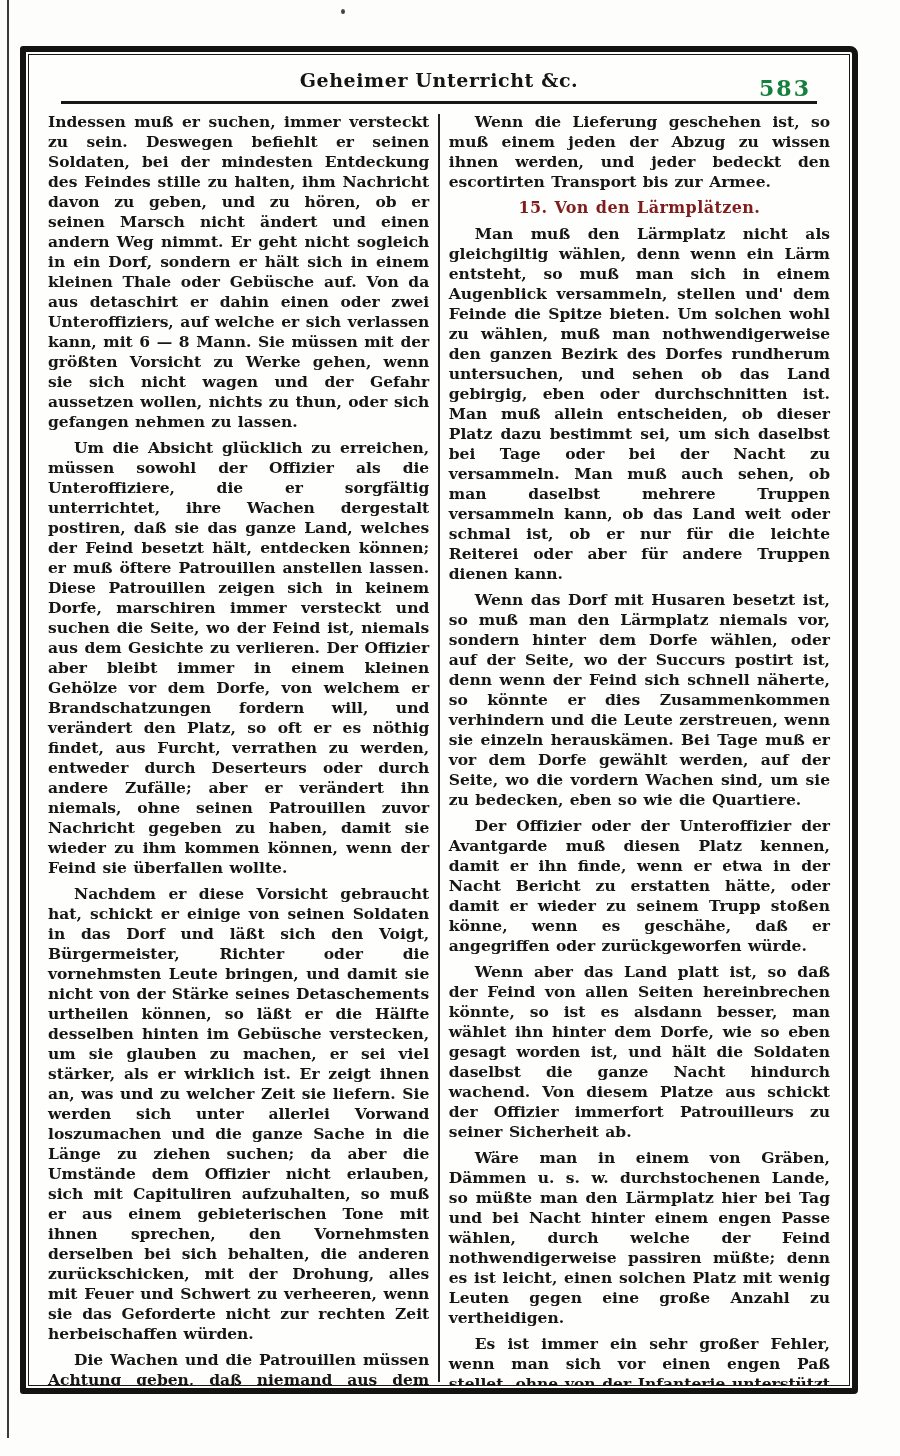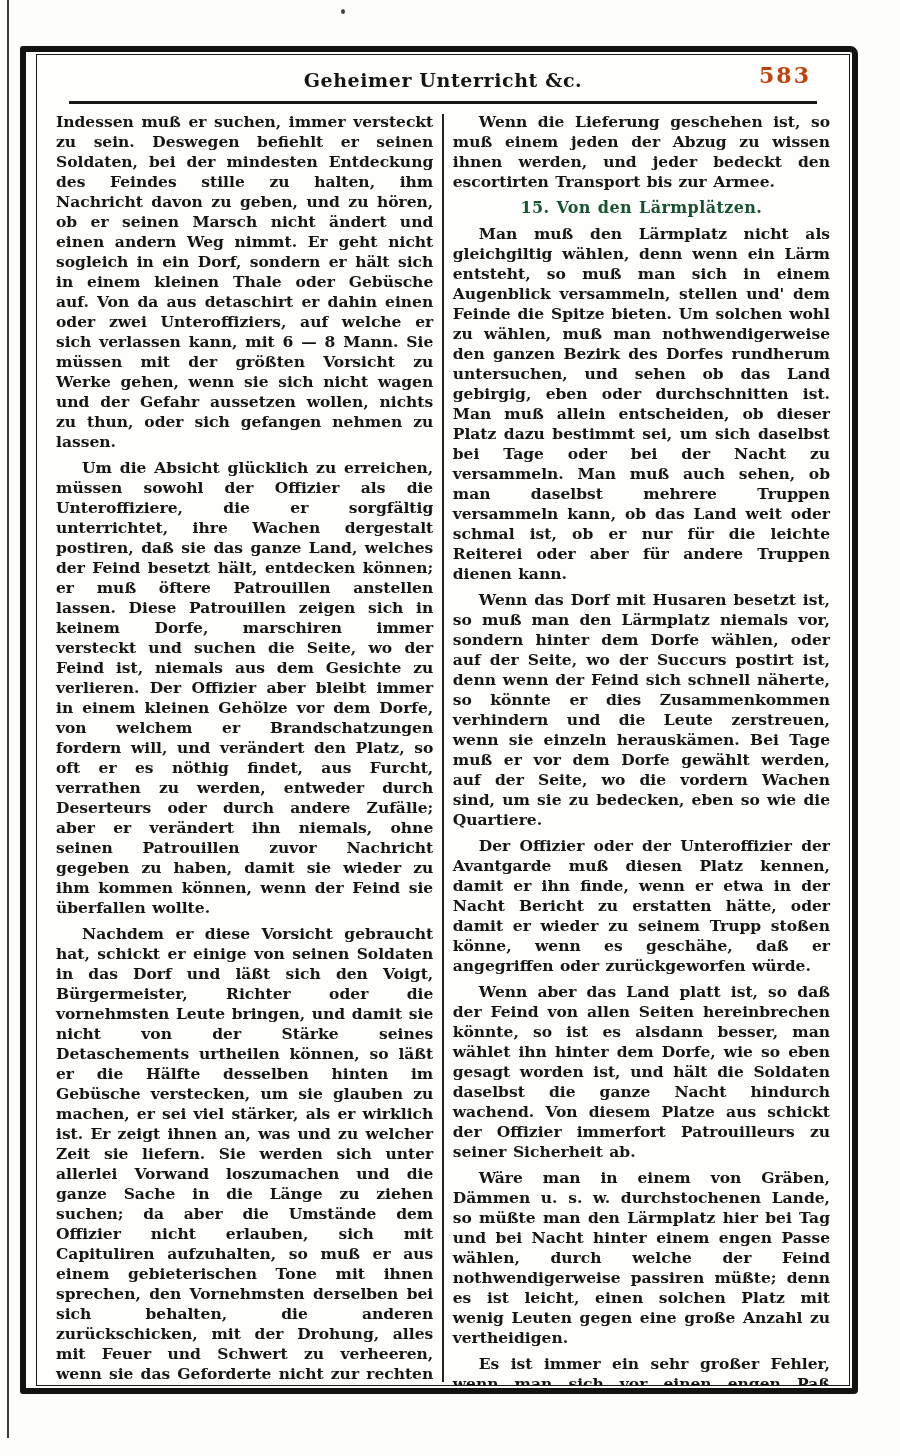--- a/index.html
+++ b/index.html
@@ -26,33 +26,32 @@
     border:6px solid #141312; box-sizing:border-box;
     border-radius:3px 8px 4px 3px;
     background:#fefefc;
   }
   .frame-inner {
     position:absolute; inset:2px;
     border:1.5px solid #1a1918;
     box-sizing:border-box;
     padding:6px 10px 0 10px;
     overflow:hidden;
-    margin-left:8px;
   }
   .page-header { position:relative; height:40px; }
   .page-title {
     position:absolute; left:0; right:0; top:8px;
     text-align:center;
     font-weight:bold; font-size:19px; letter-spacing:0.6px;
     color:#161514;
   }
   .page-number {
-    position:absolute; right:28px; top:1px;
+    position:absolute; right:28px; top:14px;
     font-weight:bold; font-size:22px; letter-spacing:2px;
-    color:#c2410c;
+    color:#15803d;
   }
   .header-rule {
     border:0; border-top:3.5px solid #181716;
     margin:0 22px 4px 22px;
   }
   .cols {
     display:flex; align-items:stretch;
     height:1282px;
     padding-top:2px;
   }
@@ -68,21 +67,21 @@
   }
   .column-divider {
     width:1.5px; background:#23221f; margin:4px 0 10px 0; flex:0 0 auto;
   }
   .col p { margin:0 0 6px 0; text-indent:26px; }
   .col p.flush { text-indent:0; }
   .section-heading {
     text-align:center; font-weight:bold; font-size:16px;
     margin:5px 0 7px 0; text-indent:0 !important;
     letter-spacing:0.4px;
-    color:#14532d;
+    color:#7f1d1d;
   }
 </style>
 </head>
 <body>
 
 <div class="scan">
   <div class="edge-artifact-left"></div>
   <div class="speck"></div>
 
   <div class="frame">

